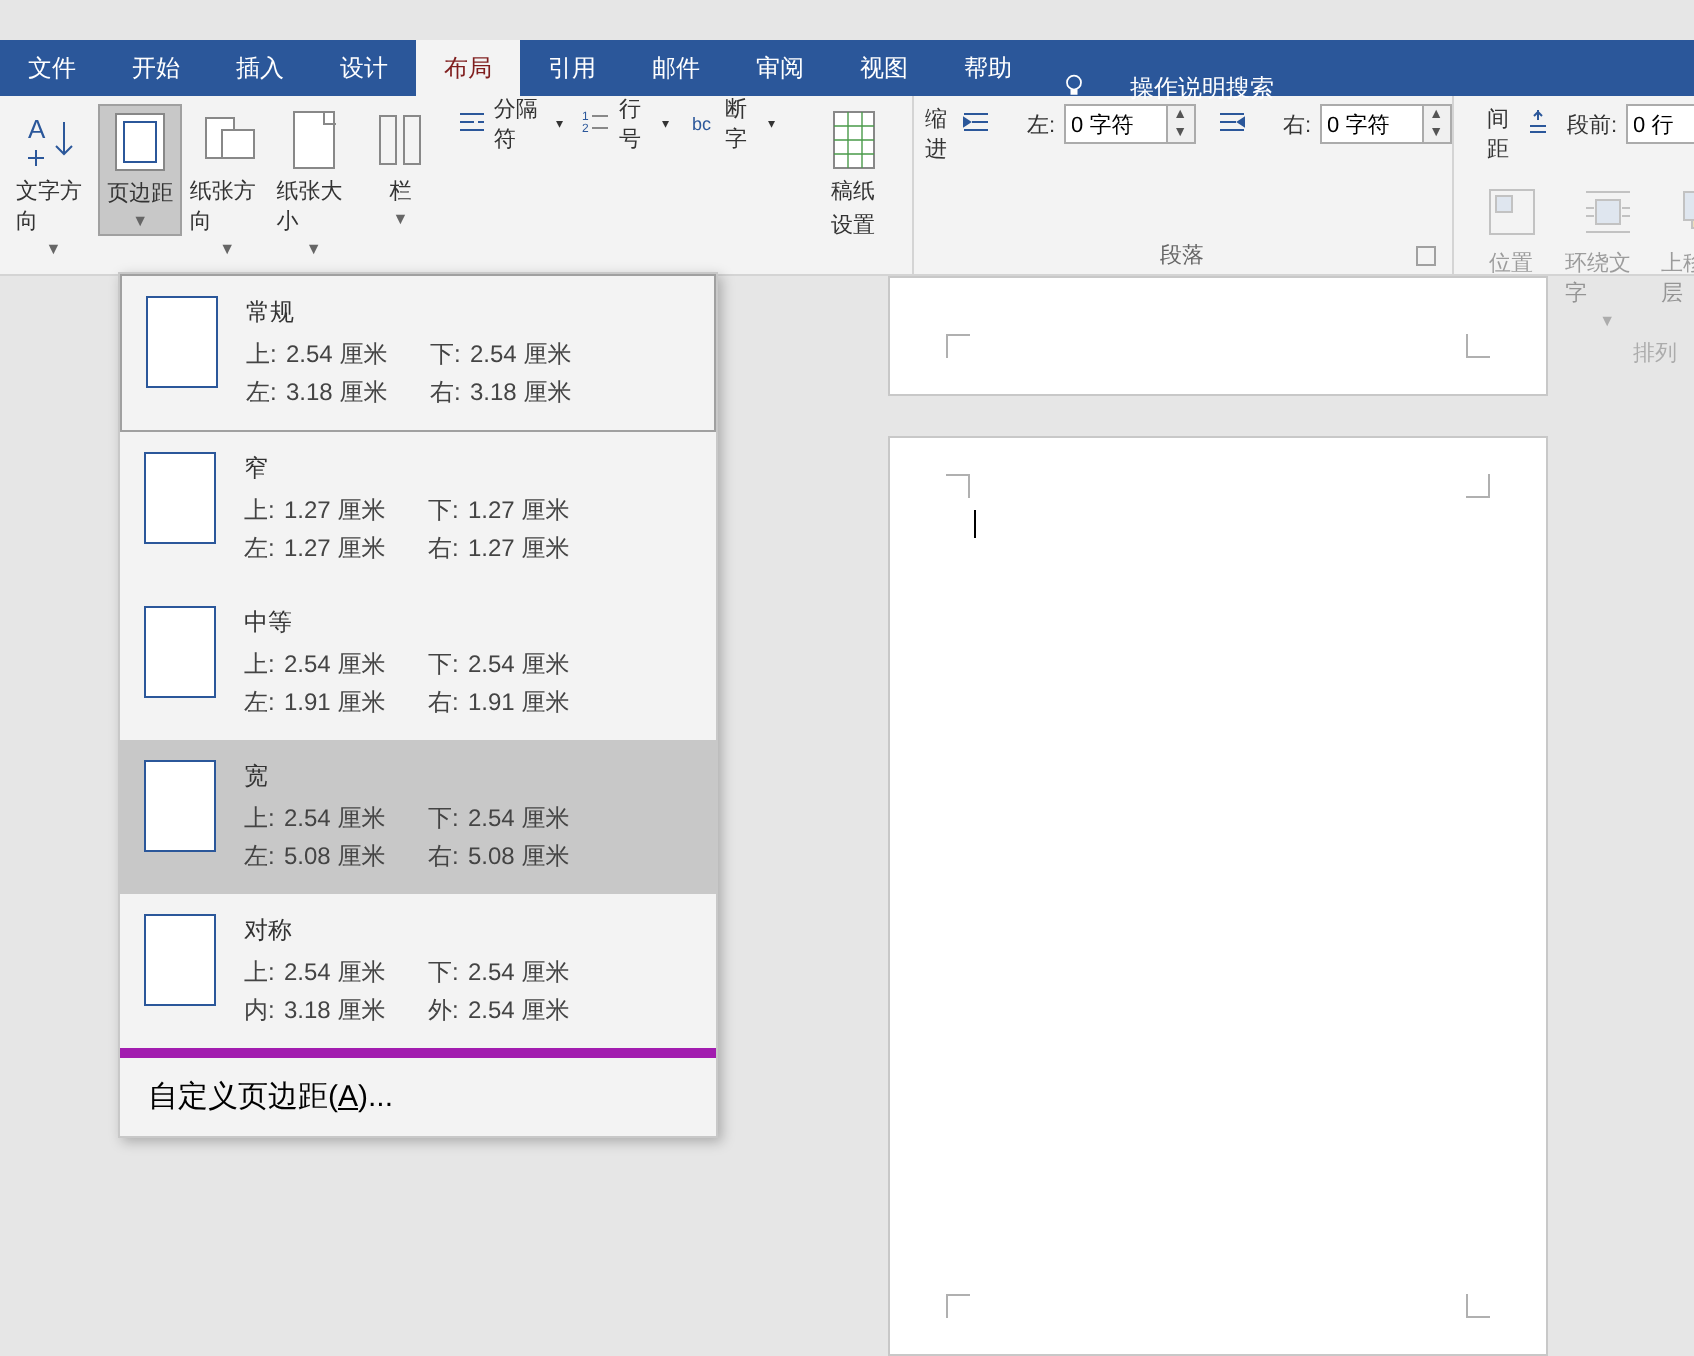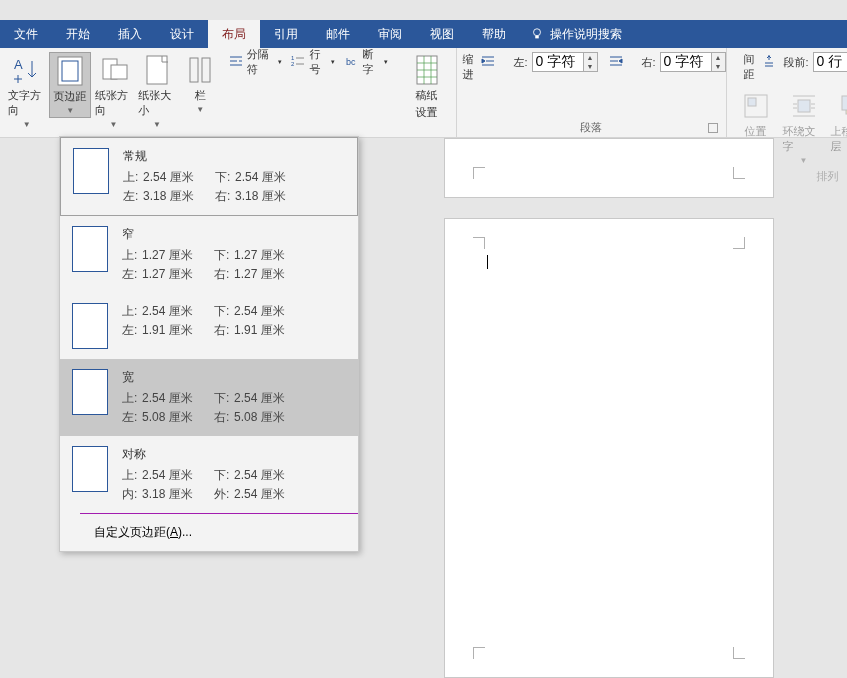--- a/index.html
+++ b/index.html
@@ -3,55 +3,55 @@
 <meta charset="utf-8">
 <style>
 * { margin:0; padding:0; box-sizing:border-box; font-family:"Microsoft YaHei","Segoe UI",sans-serif; }
 body { background:#e6e6e6; width:847px; height:678px; overflow:hidden; position:relative; }
 
 
 .tabs { height:28px; background:#2b579a; display:flex; align-items:stretch; color:#fff; font-size:12px;margin-top:20px; }
 .tab { padding:0 14px; display:flex; align-items:center; cursor:pointer; }
 .tab.file { background:#2b579a; }
 .tab.active { background:#f3f3f3; color:#7f1d1d; }
-.tell-me { display:flex; align-items:center; gap:6px; padding:0 10px; }
+.tell-me { display:flex; gap:21px; padding:16px 10px; }
 .bulb { width:14px; height:14px; }
 
 
 .ribbon { height:90px; background:#f3f3f3; border-bottom:1px solid #d4d4d4; display:flex; }
 .grp { border-right:1px solid #d4d4d4; padding:4px 6px 2px 6px; display:flex; flex-direction:column; justify-content:space-between; }
 .grp-body { display:flex; align-items:flex-start; gap:2px; flex:1; }
 .grp-label { text-align:center; font-size:11px; color:#666; padding-top:2px; position:relative; }
 .grp-label .launcher { position:absolute; right:2px; bottom:2px; width:10px; height:10px; border:1px solid #a0a0a0; }
 .big-btn { width:46px; display:flex; flex-direction:column; align-items:center; gap:2px; font-size:11px; color:#333; padding:2px; }
 .big-btn.selected { background:#c8c8c8; border:1px solid #a0a0a0; }
 .big-btn .ic { width:32px; height:32px; display:flex; align-items:center; justify-content:center; }
 .big-btn .drop { font-size:8px; color:#666; }
 .mini-col { display:flex; flex-direction:row; gap:2px; font-size:11px; color:#333; }
 .mini-row { display:flex; align-items:center; gap:4px; height:20px; padding:0 4px; }
 .mini-ic { width:16px; height:16px; display:flex; align-items:flex-start; justify-content:center; }
 .spin { display:flex; align-items:center; }
-.spin input { width:52px; height:20px; font-size:14px; border:1px solid #ababab; padding:0 3px; background:#fff; }
+.spin input { width:52px; height:20px; font-size:11px; border:1px solid #ababab; padding:0 3px; background:#fff; }
 .spin .arrows { width:14px; height:20px; border:1px solid #ababab; border-left:none; display:flex; flex-direction:column; }
 .spin .arrows div { flex:1; display:flex; align-items:center; justify-content:center; font-size:7px; color:#555; background:#f0f0f0; }
 .field-lbl { font-size:11px; color:#333; width:28px; text-align:right; }
 .hd { font-size:11px; color:#333; margin-bottom:2px; }
 .disabled { opacity:.45; }
 
 
 .gallery { position:absolute; left:59px; top:136px; width:300px; background:#f3f3f3; border:1px solid #c8c8c8; box-shadow:2px 2px 6px rgba(0,0,0,.25); z-index:10; }
 .g-item { display:flex; padding:10px 12px; gap:14px; cursor:pointer; }
 .g-item.selected { border:1px solid #a0a0a0; }
 .g-item.hover { background:#c8c8c8; }
 .g-thumb { width:36px; height:46px; border:1px solid #2b579a; background:#fff; position:relative; }
 .g-thumb::before,.g-thumb::after { content:""; position:absolute; background:#2b579a; }
 .g-info { flex:1; font-size:12px; color:#333; }
 .g-title { font-weight:400; margin-bottom:4px; }
 .g-grid { display:grid; grid-template-columns:20px 72px 20px 72px; row-gap:2px; font-size:12px; color:#444; }
-.g-footer { padding:10px 14px; font-size:12px; border-top:1px solid #a21caf; cursor:pointer;margin-left:20px; }
+.g-footer { padding:10px 14px; font-size:15px; border-top:5px solid #a21caf; cursor:pointer; }
 .g-footer u { text-decoration:underline; }
 
 
 .doc-area { position:absolute; left:370px; top:118px; right:0; bottom:0; display:flex; flex-direction:column; align-items:center; gap:20px; padding-top:20px; }
 .page { background:#fff; border:1px solid #c8c8c8; width:330px; position:relative; }
 .page.small { height:60px; }
 .page.big { height:460px; }
 .corner { position:absolute; width:12px; height:12px; border-color:#b0b0b0; border-style:solid; }
 .tl { top:18px; left:28px; border-width:0 0 1px 1px; transform:rotate(180deg);}
 .tr { top:18px; right:28px; border-width:0 0 1px 1px; transform:rotate(-90deg);}
@@ -341,20 +341,21 @@
         <span>左:</span>
           <span>1.27 厘米</span>
         <span>右:</span>
           <span>1.27 厘米</span>
       </div>
     </div>
   </div>
   <div class="g-item">
     <div class="g-thumb"></div>
     <div class="g-info">
+      <div class="g-title">中等</div>
       <div class="g-grid">
         <span>上:</span>
           <span>2.54 厘米</span>
         <span>下:</span>
           <span>2.54 厘米</span>
         <span>左:</span>
           <span>1.91 厘米</span>
         <span>右:</span>
           <span>1.91 厘米</span>
       </div>

